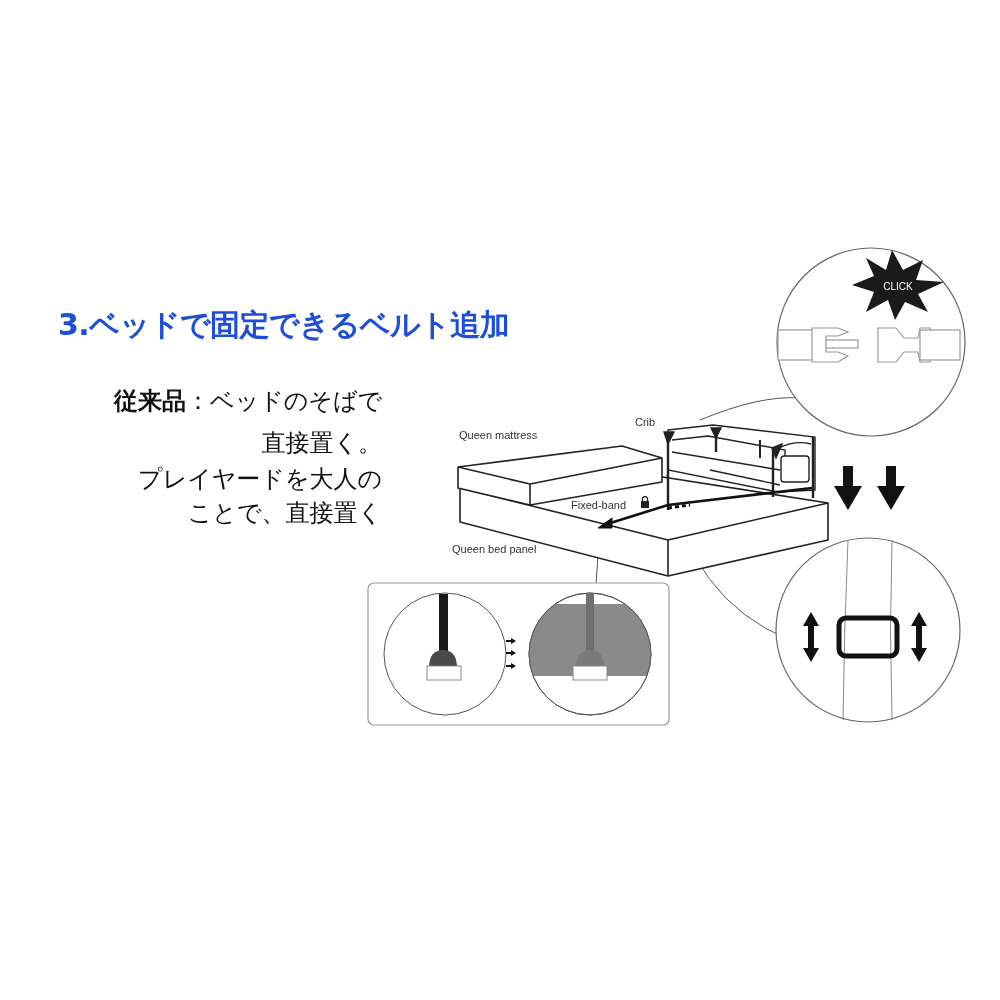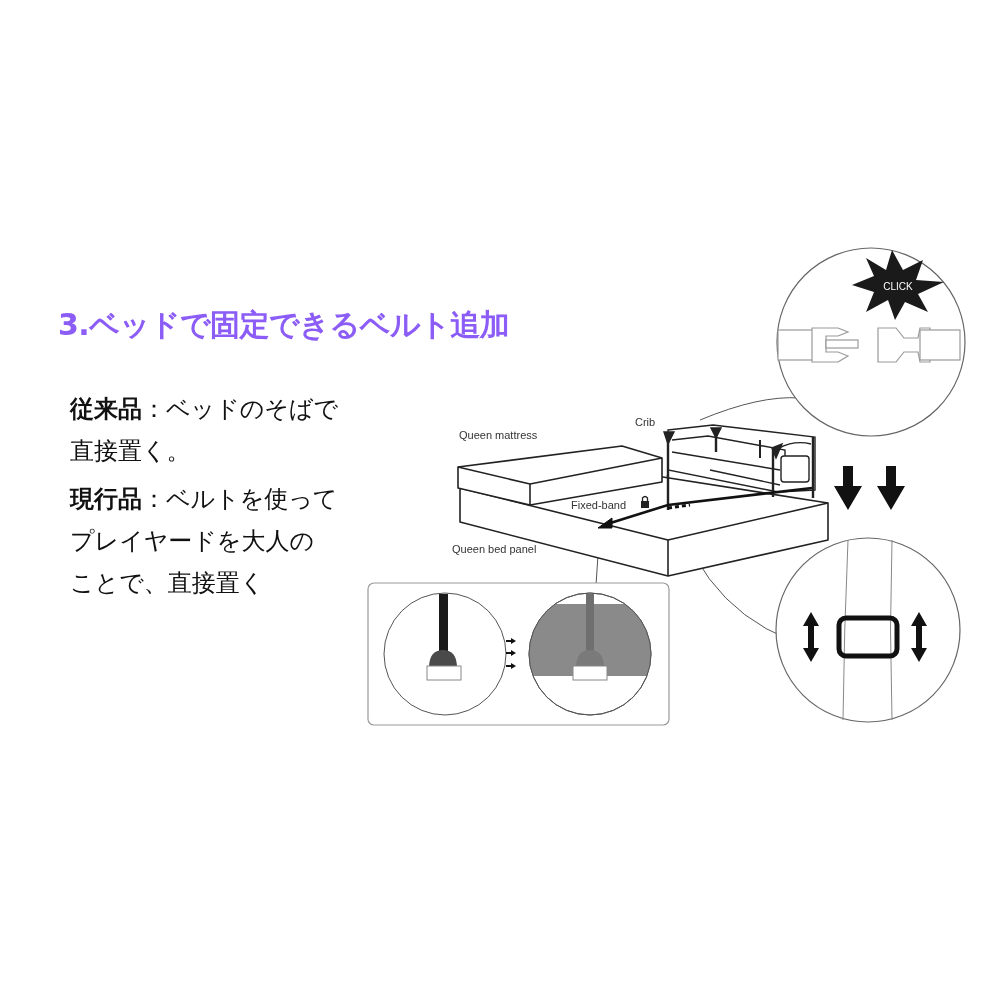--- a/index.html
+++ b/index.html
@@ -1,34 +1,33 @@
 <!DOCTYPE html>
 <html><head>
 <meta charset="utf-8">
 <style>
   html, body { margin:0; padding:0; background:#ffffff; }
   body { width:1000px; height:1000px; position:relative; overflow:hidden; font-family:"DejaVu Sans", sans-serif; color:#111; }
-  .title { position:absolute; left:58px; top:305px; font-size:30px; font-weight:bold; letter-spacing:-0.5px; white-space:nowrap; color:#8b5cf6; }
+  .title { position:absolute; left:58px; top:305px; font-size:30px; font-weight:bold; letter-spacing:-0.5px; white-space:nowrap; color:#1d4ed8; }
   .desc { position:absolute; left:62px; top:384px; width:320px; font-size:24px; line-height:34px; color:#111; }
-  .desc p { margin:8px; }
+  .desc p { margin:0;text-align:right; }
   .desc .lbl { font-weight:bold; }
   .desc .gap { margin-top:12px; }
   .desc .first2 { margin-top:10px;font-family:Liberation Mono, monospace; }
   svg.diagram { position:absolute; left:0; top:0; }
   .svgtext { font-family:"Liberation Sans", sans-serif; }
 </style>
 </head>
 <body>
 
 <div class="title">3.ベッドで固定できるベルト追加</div>
 
 <div class="desc">
   <p><span class="lbl">従来品</span><span>：</span><span>ベッドのそばで</span></p>
   <p class="first2">直接置く。</p>
-  <p class="gap"><span class="lbl">現行品</span><span>：</span><span>ベルトを使って</span></p>
   <p>プレイヤードを大人の</p>
   <p>ことで、直接置く</p>
 </div>
 
 <svg class="diagram" width="1000" height="1000" viewBox="0 0 1000 1000">
 
   <g stroke="#555" stroke-width="1" fill="none">
     <path d="M 700 420 Q 760 395 800 398"></path>
     <path d="M 667 475 Q 690 600 790 640"></path>
     <path d="M 600 525 L 596 585"></path>

